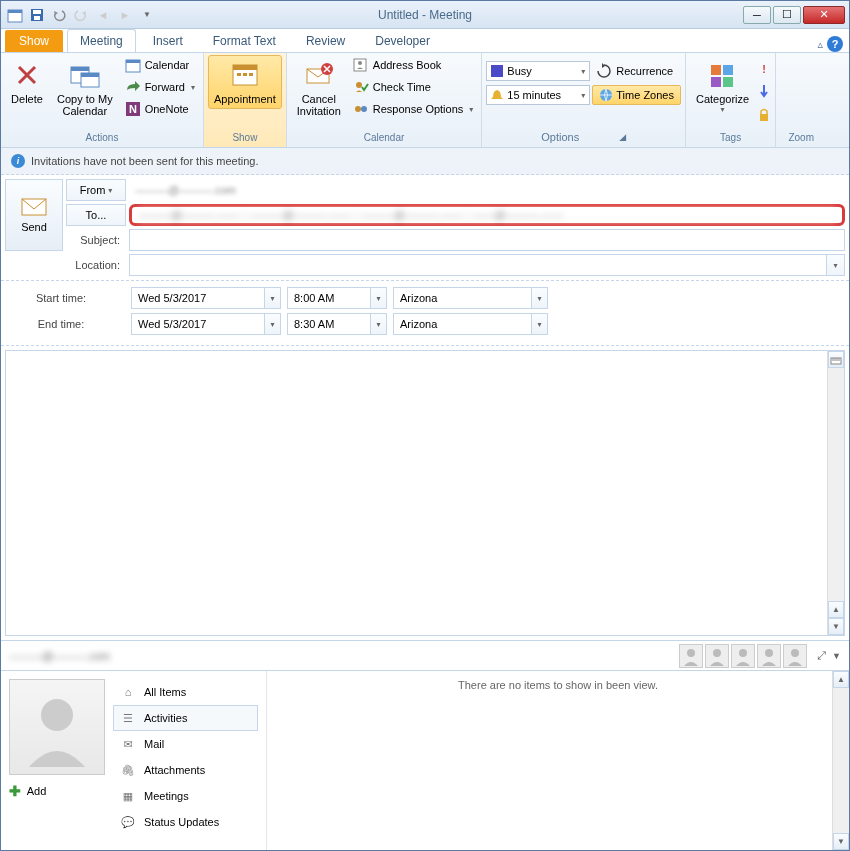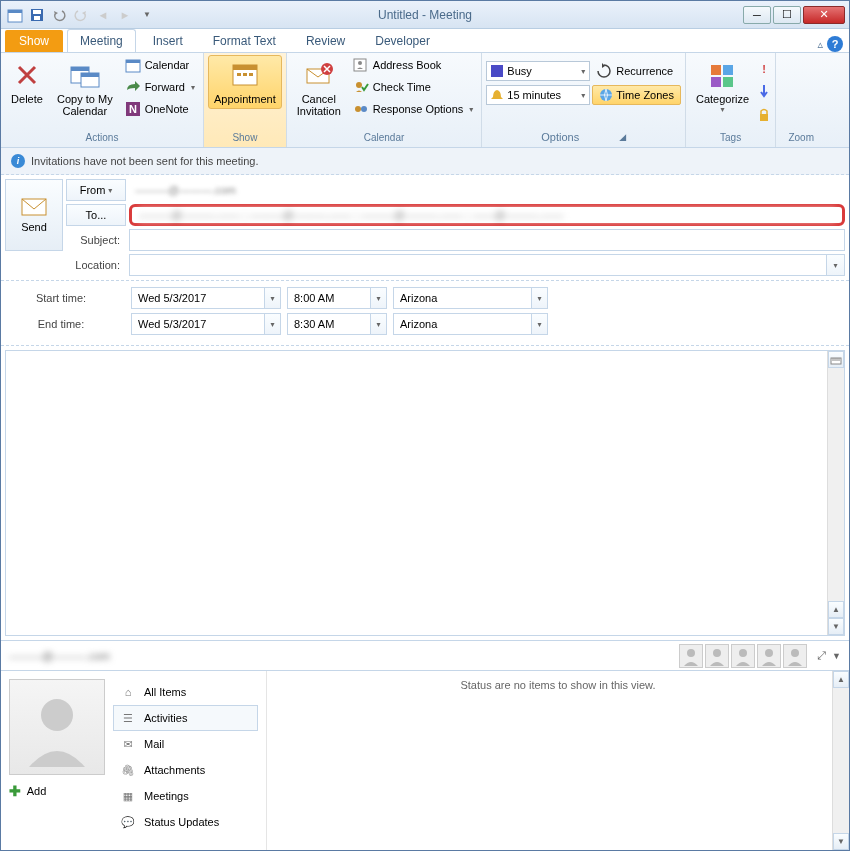--- a/index.html
+++ b/index.html
@@ -503,21 +503,21 @@
                 <span>Meetings</span>
               </div>
             <div class="nav-item">
                 <span class="nico">💬</span>
                 <span>Status Updates</span>
               </div>
           </div>
         </div>
       </div>
       <div class="pp-main">
-        <span>Status are no items to show in this view.</span>
+        <span>There are no items to show in been view.</span>
         <div class="pp-scroll">
           <div class="scroll-btn" style="position:absolute;top:0;left:0;right:0">▲</div>
           <div class="scroll-btn" style="position:absolute;bottom:0;left:0;right:0">▼</div>
         </div>
       </div>
     </div>
   </div>
 </div>
 
 </body></html>

